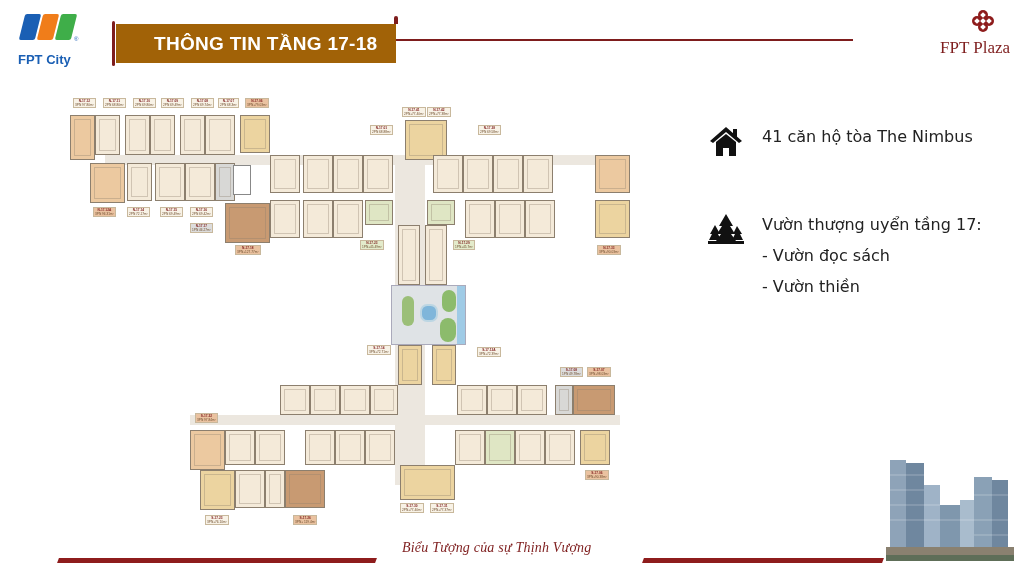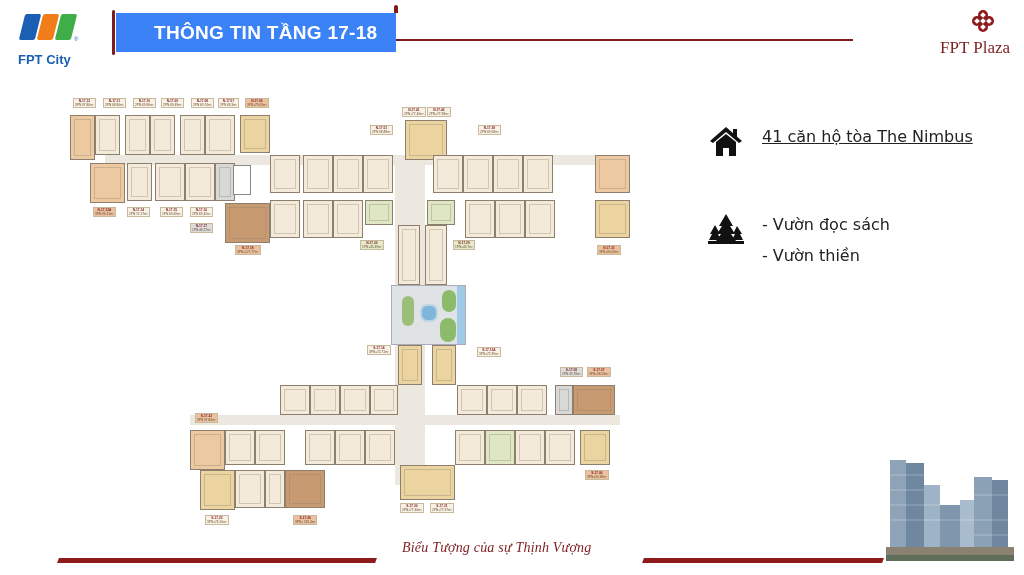--- a/index.html
+++ b/index.html
@@ -9,21 +9,21 @@
   
   .fpt-logo { position: absolute; left: 16px; top: 14px; width: 64px; height: 56px; }
   .fpt-logo .bars { position: absolute; left: 4px; top: 0; width: 54px; height: 28px; }
   .fpt-logo .bar { position: absolute; top: 0; width: 16px; height: 26px; transform: skewX(-14deg); border-radius: 2px; }
   .fpt-logo .b1 { left: 2px; background: #1a5fb4; }
   .fpt-logo .b2 { left: 20px; background: #f07d1a; }
   .fpt-logo .b3 { left: 38px; background: #3fae49; }
   .fpt-logo .reg { position: absolute; left: 58px; top: 22px; font-size: 6px; color: #1a5fb4; }
   .fpt-logo .name { position: absolute; left: 2px; top: 38px; font-size: 13px; font-weight: bold; color: #1a5fb4; white-space: nowrap; }
 
-  .title-banner { position: absolute; left: 116px; top: 13px; width: 280px; height: 39px; background: #3b82f6; }
+  .title-banner { position: absolute; left: 116px; top: 24px; width: 280px; height: 39px; background: #a16207; }
   .title-banner::before { content: ""; position: absolute; left: -4px; top: -3px; width: 3px; height: 45px; background: #7e1d1d; border-radius: 2px; }
   .title-banner::after { content: ""; position: absolute; right: -2px; top: -8px; width: 4px; height: 8px; background: #7e1d1d; border-radius: 2px 2px 0 0; }
   .title-banner .text { position: absolute; left: 38px; top: 9px; font-size: 19px; font-weight: bold; color: #ffffff; letter-spacing: 0.3px; white-space: nowrap; }
   .header-line { position: absolute; left: 396px; top: 39px; width: 457px; height: 2px; background: #7e1d1d; }
 
   .plaza-logo { position: absolute; left: 936px; top: 10px; width: 120px; height: 50px; text-decoration: underline; }
   .plaza-logo .emblem { position: absolute; left: 36px; top: 0; width: 22px; height: 22px; }
   .plaza-logo .name { position: absolute; left: 4px; top: 28px; font-family: "Liberation Serif", serif; font-size: 17px; color: #7e1d1d; white-space: nowrap; }
   .plaza-logo .mark { position: absolute; left: 94px; top: 32px; width: 14px; height: 14px; }
 
@@ -223,32 +223,33 @@
   <div class="fp-label orange" style="left:520px;top:375px;"><span class="code">S-17.06</span><span>3PN+90.38m²</span></div>
 </div>
 
 <div class="info">
   <div class="info-row" style="top:0;">
     <svg class="info-icon" viewBox="0 0 36 34">
       <path d="M18 3 L2 17 L5 19 L18 8 L31 19 L34 17 Z" fill="#111"></path>
       <path d="M8 18 L18 10 L28 18 L28 32 L21 32 L21 24 L15 24 L15 32 L8 32 Z" fill="#111"></path>
       <rect x="25" y="5" width="4" height="8" fill="#111"></rect>
     </svg>
-    <div class="info-lines" style="top:-3px;text-decoration:underline;">
+    <div class="info-lines" style="top:-3px;">
       <div class="info-line">41 căn hộ tòa The Nimbus</div>
     </div>
   </div>
   <div class="info-row" style="top:88px;">
     <svg class="info-icon" viewBox="0 0 36 34">
       <path d="M18 2 L11 14 L14 14 L9 22 L13 22 L8 29 L28 29 L23 22 L27 22 L22 14 L25 14 Z" fill="#111"></path>
       <path d="M7 13 L2 22 L4 22 L1 28 L13 28 L10 22 L12 22 Z" fill="#111"></path>
       <path d="M29 14 L25 22 L27 22 L24 28 L35 28 L32 22 L34 22 Z" fill="#111"></path>
       <rect x="0" y="29" width="36" height="3" fill="#111"></rect>
     </svg>
     <div class="info-lines" style="top:-3px;">
+      <div class="info-line">Vườn thượng uyển tầng 17:</div>
       <div class="info-line">- Vườn đọc sách</div>
       <div class="info-line">- Vườn thiền</div>
     </div>
   </div>
 </div>
 
 <svg class="building-photo" viewBox="0 0 140 115">
   <rect x="0" y="0" width="140" height="115" fill="#ffffff"></rect>
   <rect x="8" y="5" width="16" height="92" fill="#8ea3b8"></rect>
   <rect x="24" y="8" width="18" height="89" fill="#6f879f"></rect>

